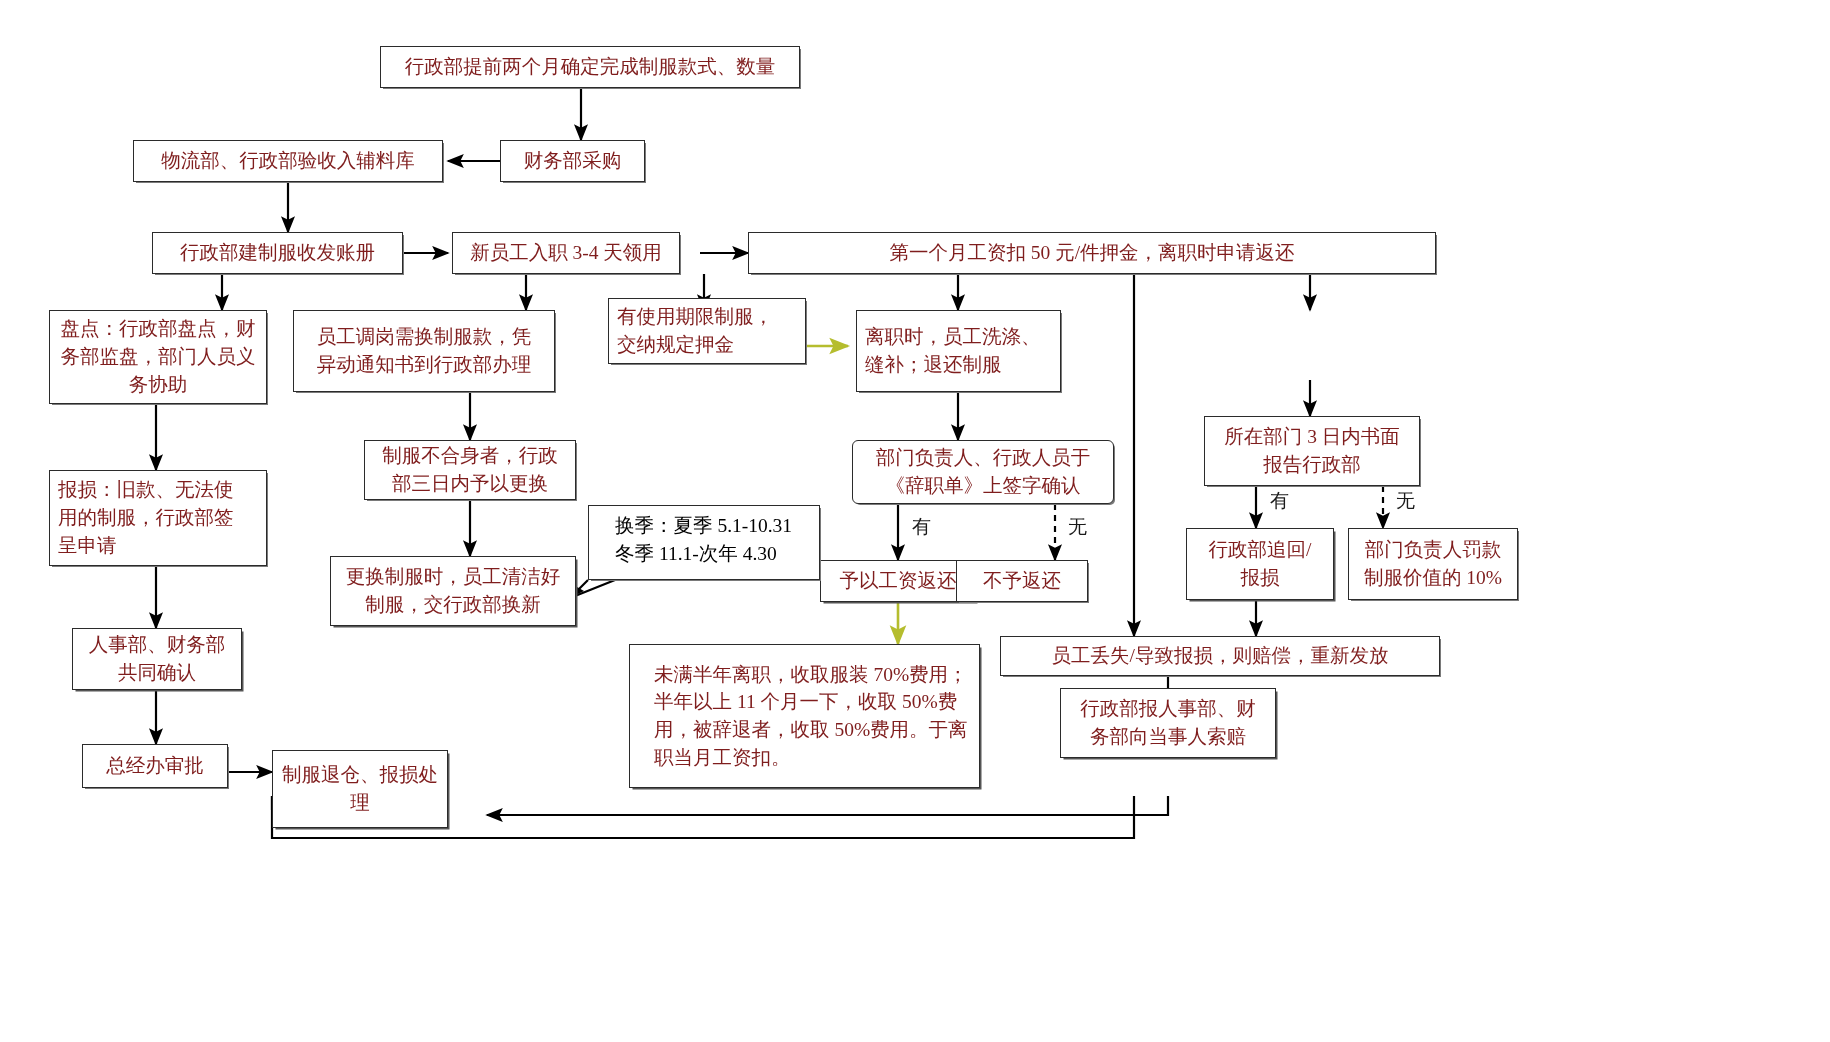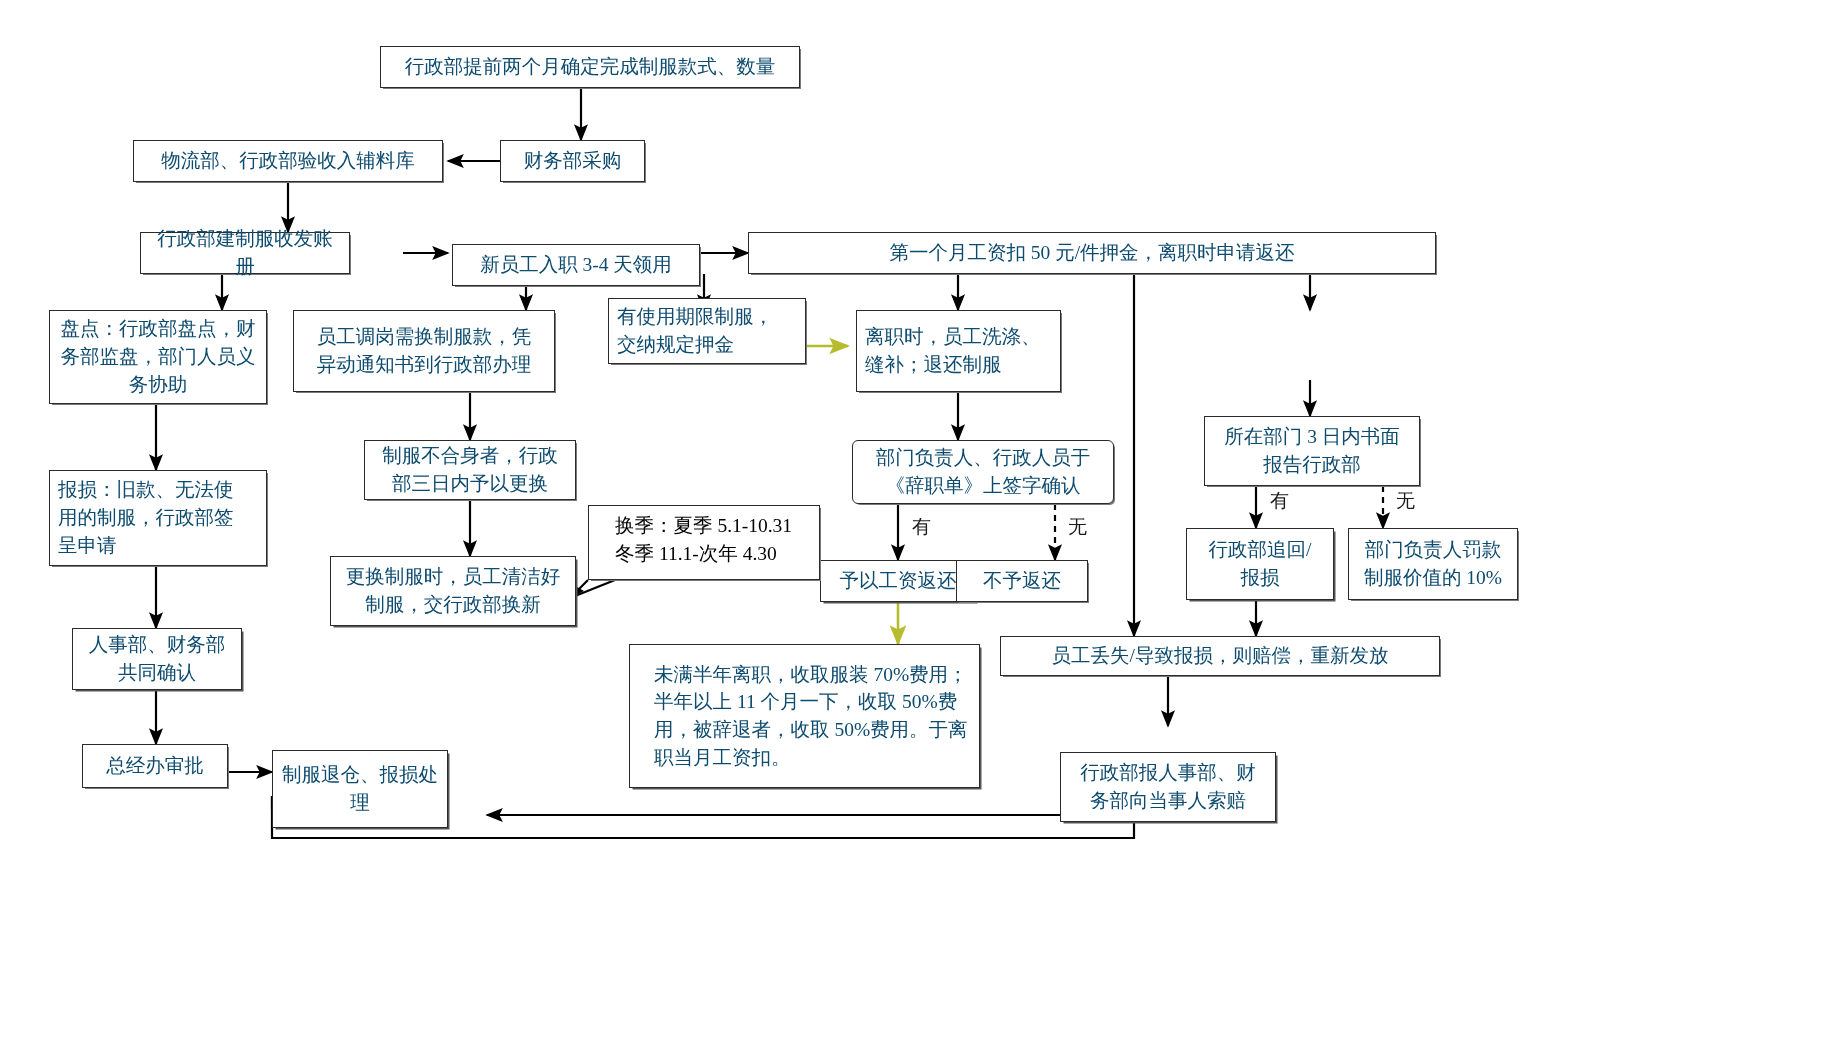--- a/index.html
+++ b/index.html
@@ -32,21 +32,21 @@
     position: absolute;
     box-sizing: border-box;
     border: 1px solid #2b2b2b;
     background: #ffffff;
     display: flex;
     align-items: center;
     justify-content: center;
     text-align: center;
     line-height: 1.42;
     font-size: 19.5px;
-    color: #0c4a6e;
+    color: #7f1d1d;
     padding: 2px 8px;
     z-index: 3;
   }
   
   .node.sh {
     box-shadow: 2px 2px 0 -1px #7a7a7a;
   }
   .node.thick {
     border-width: 1px;
     box-shadow: 2.5px 2.5px 0 -1px #555;
@@ -166,25 +166,25 @@
   </div>
 
   <div class="node sh" style="left:500px; top:140px; width:145px; height:42px;justify-content:center;">
     <span class="txt">财务部采购</span>
   </div>
 
   <div class="node sh" style="left:133px; top:140px; width:310px; height:42px;">
     <span class="txt">物流部、行政部验收入辅料库</span>
   </div>
 
-  <div class="node sh" style="left:140px; top:232px; width:210px; height:42px;">
+  <div class="node sh" style="left:152px; top:232px; width:251px; height:42px;">
     <span class="txt">行政部建制服收发账册</span>
   </div>
 
-  <div class="node sh" style="left:452px; top:232px; width:248px; height:42px;margin-top:12px;">
+  <div class="node sh" style="left:452px; top:232px; width:228px; height:42px;">
     <span class="txt">新员工入职 3-4 天领用</span>
   </div>
 
   <div class="node sh" style="left:748px; top:232px; width:688px; height:42px;">
     <span class="txt">第一个月工资扣 50 元/件押金，离职时申请返还</span>
   </div>
 
   <div class="node sh" style="left:49px; top:310px; width:218px; height:94px;">
     <span class="txt">
       <span>盘点：行政部盘点，财</span><br>
@@ -294,21 +294,21 @@
       <span>半年以上 11 个月一下，收取 50%费</span><br>
       <span>用，被辞退者，收取 50%费用。于离</span><br>
       <span>职当月工资扣。</span>
     </span>
   </div>
 
   <div class="node sh" style="left:1000px; top:636px; width:440px; height:40px;">
     <span class="txt">员工丢失/导致报损，则赔偿，重新发放</span>
   </div>
 
-  <div class="node thick" style="left:1060px; top:752px; width:216px; height:70px;">
+  <div class="node thick" style="left:1060px; top:688px; width:216px; height:70px;">
     <span class="txt">
       <span>行政部报人事部、财</span><br>
       <span>务部向当事人索赔</span>
     </span>
   </div>
 
   <div class="callout" style="left:588px; top:505px; width:232px; height:75px;">
     <span>换季：夏季 5.1-10.31</span><br>
     <span>冬季 11.1-次年 4.30</span>
   </div>

